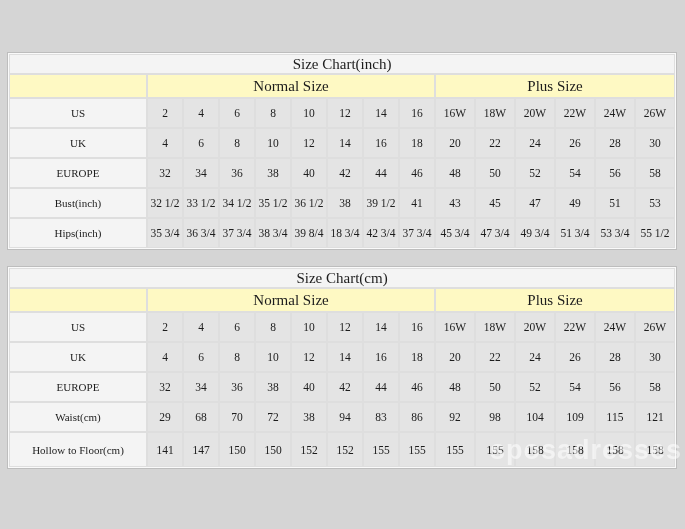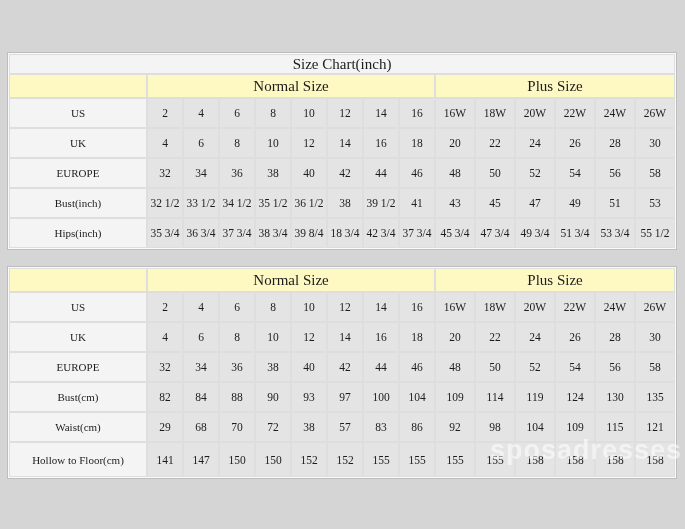--- a/index.html
+++ b/index.html
@@ -206,20 +206,23 @@
         <col class="c-n">
       <col class="c-p">
         <col class="c-p">
         <col class="c-p">
         <col class="c-p">
         <col class="c-p">
         <col class="c-p">
     </colgroup>
     <thead>
       <tr>
+        <td class="title-cell" colspan="15">Size Chart(cm)</td>
+      </tr>
+      <tr>
         <td class="corner-cell"></td>
         <td class="group-cell" colspan="8">Normal Size</td>
         <td class="group-cell" colspan="6">Plus Size</td>
       </tr>
     </thead>
     <tbody>
         <tr>
           <td class="label-cell">US</td>
           <td class="data-cell">2</td>
           <td class="data-cell">4</td>
@@ -264,44 +267,27 @@
           <td class="data-cell">44</td>
           <td class="data-cell">46</td>
           <td class="data-cell">48</td>
           <td class="data-cell">50</td>
           <td class="data-cell">52</td>
           <td class="data-cell">54</td>
           <td class="data-cell">56</td>
           <td class="data-cell">58</td>
         </tr>
         <tr>
-          <td class="label-cell">Bust(cm)</td>
-          <td class="data-cell">82</td>
-          <td class="data-cell">84</td>
-          <td class="data-cell">88</td>
-          <td class="data-cell">90</td>
-          <td class="data-cell">93</td>
-          <td class="data-cell">97</td>
-          <td class="data-cell">100</td>
-          <td class="data-cell">104</td>
-          <td class="data-cell">109</td>
-          <td class="data-cell">114</td>
-          <td class="data-cell">119</td>
-          <td class="data-cell">124</td>
-          <td class="data-cell">130</td>
-          <td class="data-cell">135</td>
-        </tr>
-        <tr>
           <td class="label-cell">Waist(cm)</td>
           <td class="data-cell">29</td>
           <td class="data-cell">68</td>
           <td class="data-cell">70</td>
           <td class="data-cell">72</td>
           <td class="data-cell">38</td>
-          <td class="data-cell">57</td>
+          <td class="data-cell">94</td>
           <td class="data-cell">83</td>
           <td class="data-cell">86</td>
           <td class="data-cell">92</td>
           <td class="data-cell">98</td>
           <td class="data-cell">104</td>
           <td class="data-cell">109</td>
           <td class="data-cell">115</td>
           <td class="data-cell">121</td>
         </tr>
         <tr class="hollow-row">

